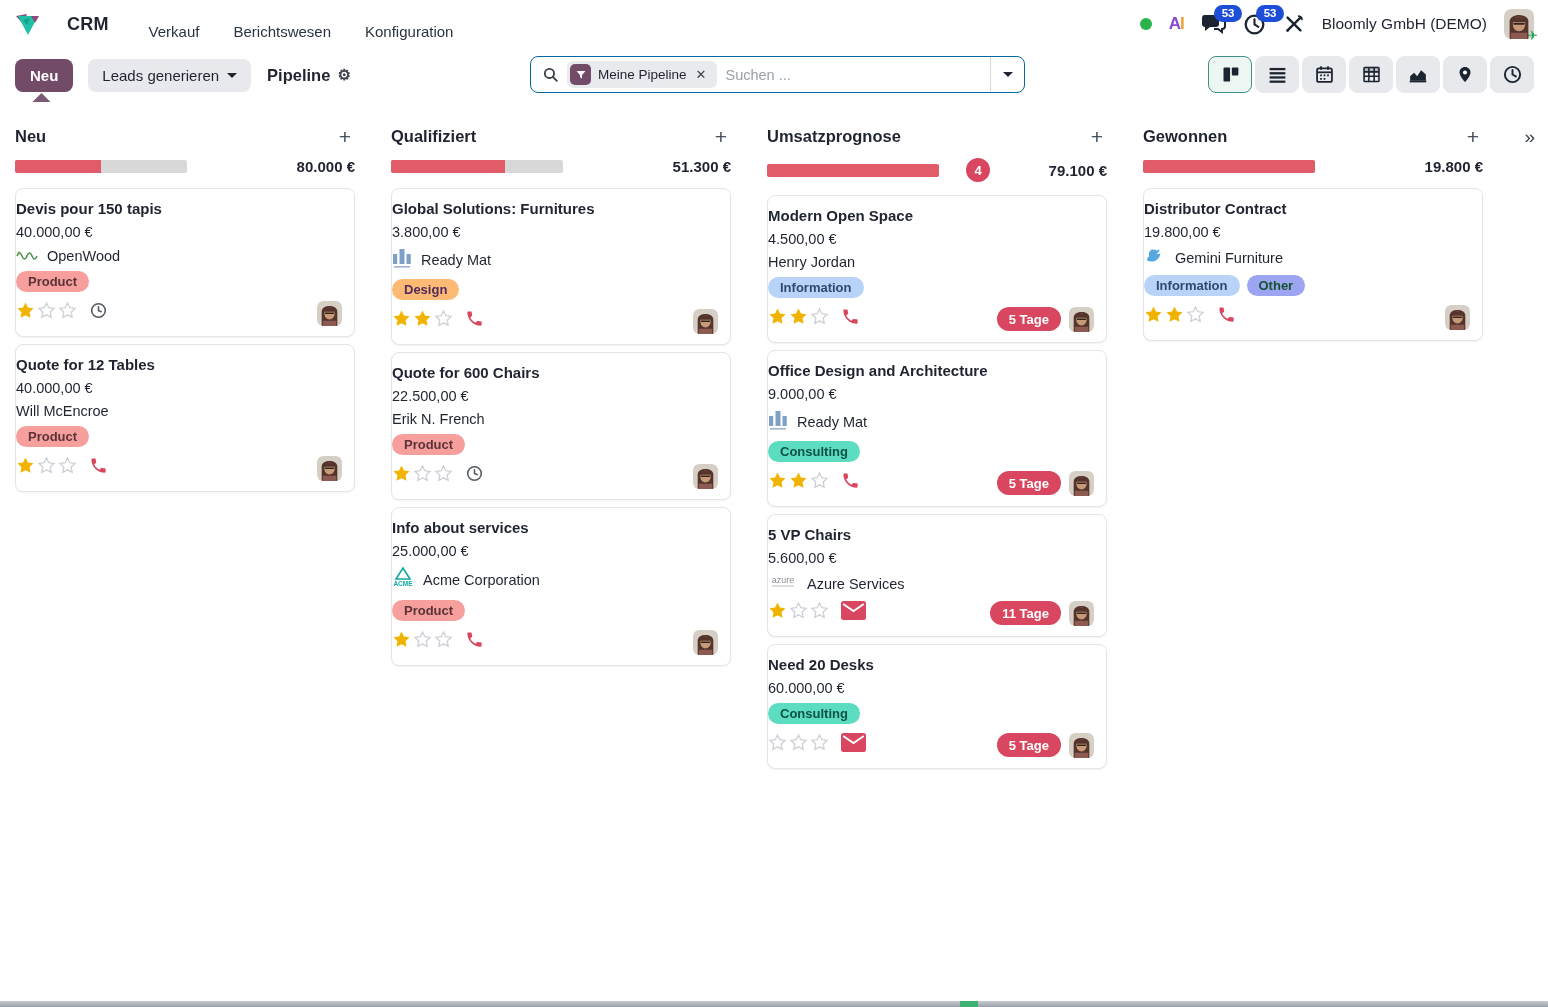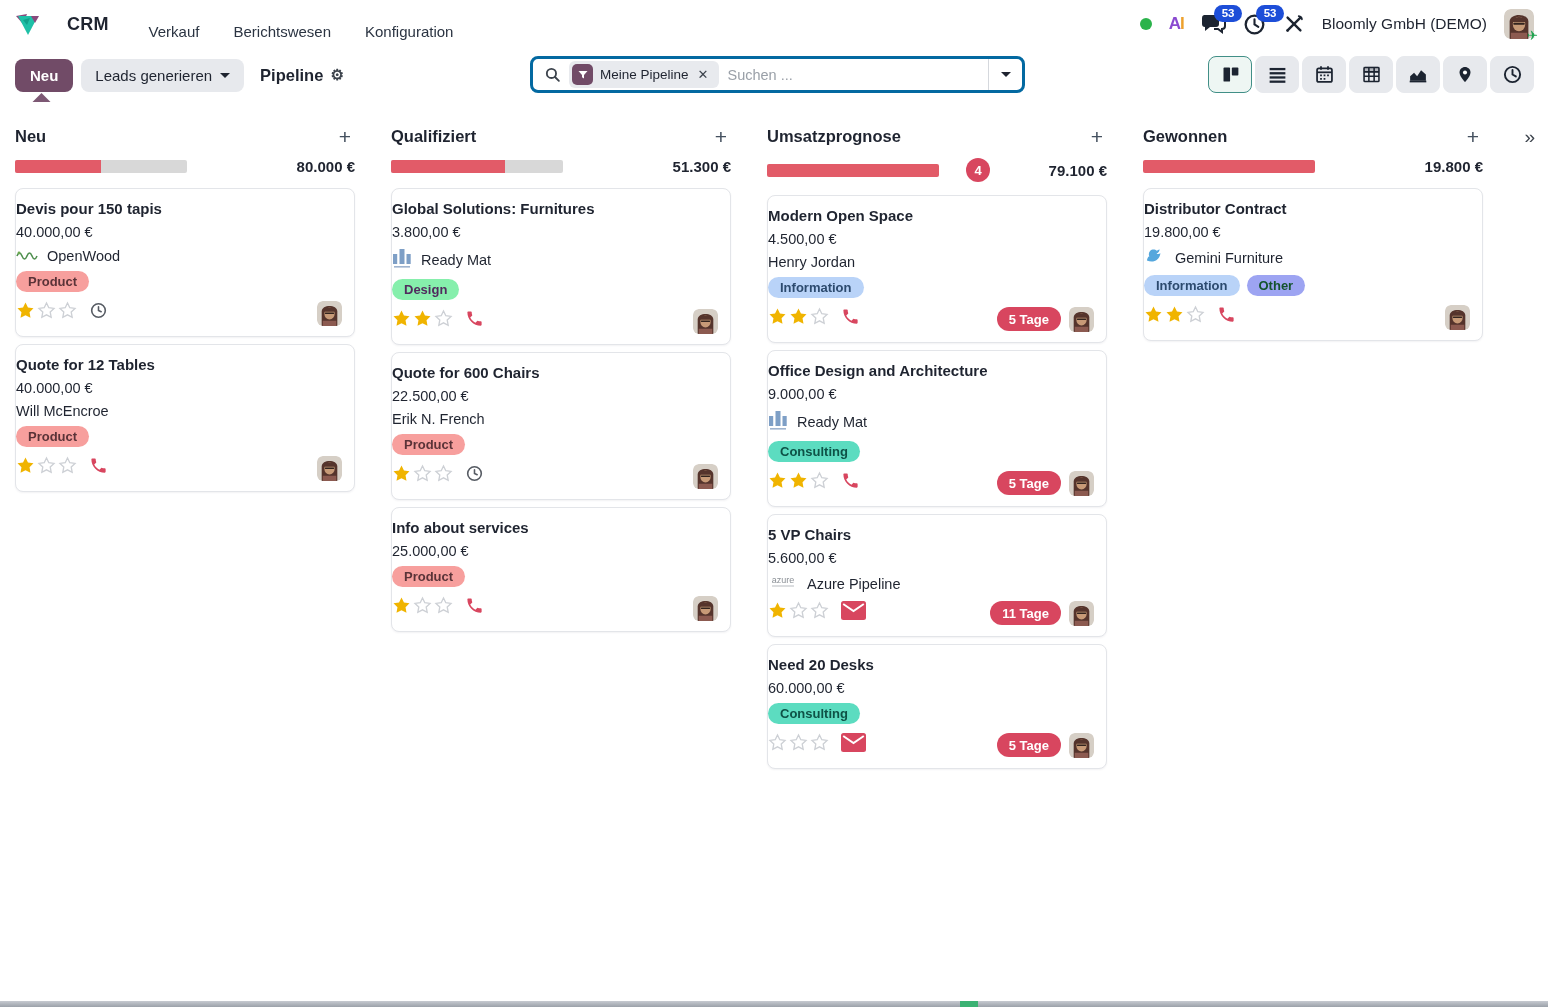--- a/index.html
+++ b/index.html
@@ -24,31 +24,31 @@
   .avatar-lg { position:relative; width:30px; height:30px; }
   .avatar-lg svg { border-radius:7px; }
   .plane { position:absolute; right:-4px; bottom:-4px; color:#21a350; font-size:13px; }
 
   
   .controlbar { position:absolute; left:0; top:48px; width:1548px; height:54px;
     display:flex; align-items:center; background:#fff; padding:0 15px; }
   .btn-primary { background:#714B67; color:#fff; font-size:15px; font-weight:600;
     border:none; border-radius:8px; padding:8px 15px; cursor:pointer; }
   .btn-secondary { background:#e7e9ed; color:#1f2430; font-size:15px; font-weight:500;
-    border:none; border-radius:8px; padding:8px 14px; margin-left:8px; cursor:pointer;
+    border:none; border-radius:8px; padding:8px 14px; margin-left:15px; cursor:pointer;
     display:inline-flex; align-items:center; gap:8px; }
   .caret-down { width:0; height:0; border-left:5px solid transparent; border-right:5px solid transparent;
     border-top:5px solid #1f2430; display:inline-block; }
   .view-title { font-size:16.5px; font-weight:600; margin-left:16px; display:flex; align-items:center; gap:7px; }
   .gear { color:#3c434c; font-size:15px; cursor:pointer; }
   .drop-pointer { position:absolute; left:27px; top:99px; width:29px; height:29px; background:#7d5874;
     border-radius:0 50% 50% 50%; transform:rotate(45deg); }
 
   .searchbox { position:absolute; left:530px; top:56px; width:495px; height:37px;
-    border:3px solid #0369a1; border-radius:8px; background:#fff; display:flex; align-items:center; }
+    border:1px solid #0369a1; border-radius:8px; background:#fff; display:flex; align-items:center; }
   .searchbox .mag { margin:0 8px 0 11px; display:flex; }
   .filter-chip { display:flex; align-items:center; gap:7px; background:#e8eaee; border-radius:6px;
     height:27px; padding:0 9px 0 3px; }
   .funnel-sq { width:21px; height:21px; border-radius:5px; background:#714B67;
     display:flex; align-items:center; justify-content:center; }
   .filter-chip .lbl { font-size:13.5px; color:#1f2430; }
   .filter-chip .x { font-size:13px; color:#3c434c; cursor:pointer; padding:0 2px; }
   .search-input { flex:1; border:none; outline:none; font-size:14.5px; color:#1f2430;
     padding:0 8px; font-family:"Liberation Sans", sans-serif; background:transparent; }
   .search-input::placeholder { color:#9aa0a8; }
@@ -359,21 +359,21 @@
           <div class="contact-row">
             <span><svg width="20" height="22" viewBox="0 0 20 22">
                 <rect x="1" y="7" width="4.2" height="10" fill="#7e9fc6"></rect>
                 <rect x="7.5" y="2" width="5" height="15" fill="#7e9fc6"></rect>
                 <rect x="14.5" y="7" width="4.2" height="10" fill="#7e9fc6"></rect>
                 <rect x="2" y="19" width="16" height="1.6" fill="#9fb4cf"></rect>
               </svg></span>
             <span>Ready Mat</span>
           </div>
           <div class="tags-row">
-            <span class="tag" style="background: #86efac; color: rgb(81, 43, 94);">Design</span>
+            <span class="tag" style="background: #fdba74; color: rgb(81, 43, 94);">Design</span>
           </div>
           <div class="bottom-row">
             <span class="stars">
               <span><svg width="19" height="19" viewBox="0 0 24 24" fill="#f0b400">
                   <path d="M12 1.8l3.1 6.4 7 1-5 5 1.2 7-6.3-3.3L5.7 21.2l1.2-7-5-5 7-1z"></path>
                 </svg></span>
               <span><svg width="19" height="19" viewBox="0 0 24 24" fill="#f0b400">
                   <path d="M12 1.8l3.1 6.4 7 1-5 5 1.2 7-6.3-3.3L5.7 21.2l1.2-7-5-5 7-1z"></path>
                 </svg></span>
               <span><svg width="19" height="19" viewBox="0 0 24 24" fill="#fff" stroke="#cdd0d5" stroke-width="1.7">
@@ -430,20 +430,27 @@
                 <ellipse cx="12" cy="12" rx="5" ry="5.8" fill="#c79a77"></ellipse>
                 <path d="M7 8.6c1.2-3 8.8-3 10 0l.3 1.8H6.7z" fill="#55342c"></path>
                 <rect x="7.4" y="11" width="9.2" height="1.5" rx=".7" fill="#33241f"></rect>
                 <path d="M5.5 19h13v5h-13z" fill="#8c5a50"></path>
               </svg></span>
           </div>
         </div>
         <div class="kcard">
           <div class="title">Info about services</div>
           <div class="amount">25.000,00 €</div>
+          <div class="contact-row">
+            <span><svg width="22" height="24" viewBox="0 0 22 24">
+                <path d="M11 2 L4 13 h14 z" fill="none" stroke="#15a8a0" stroke-width="1.6"></path>
+                <text x="11" y="20" font-size="6.5" font-weight="bold" fill="#15a8a0" text-anchor="middle" font-family="Liberation Sans, sans-serif">ACME</text>
+              </svg></span>
+            <span>Acme Corporation</span>
+          </div>
           <div class="tags-row">
             <span class="tag" style="background: rgb(247, 159, 157); color: rgb(90, 51, 56);">Product</span>
           </div>
           <div class="bottom-row">
             <span class="stars">
               <span><svg width="19" height="19" viewBox="0 0 24 24" fill="#f0b400">
                   <path d="M12 1.8l3.1 6.4 7 1-5 5 1.2 7-6.3-3.3L5.7 21.2l1.2-7-5-5 7-1z"></path>
                 </svg></span>
               <span><svg width="19" height="19" viewBox="0 0 24 24" fill="#fff" stroke="#cdd0d5" stroke-width="1.7">
                   <path d="M12 2.5l2.9 6 6.6.9-4.8 4.6 1.2 6.6L12 17.5l-5.9 3.1 1.2-6.6L2.5 9.4l6.6-.9z"></path>
@@ -566,21 +573,21 @@
           </div>
         </div>
         <div class="kcard">
           <div class="title">5 VP Chairs</div>
           <div class="amount">5.600,00 €</div>
           <div class="contact-row">
             <span><svg width="30" height="18" viewBox="0 0 30 18">
                 <text x="15" y="10" font-size="9" fill="#8b9096" text-anchor="middle" font-family="Liberation Sans, sans-serif">azure</text>
                 <path d="M4 13h22" stroke="#b7bbc0" stroke-width="1"></path>
               </svg></span>
-            <span>Azure Pipeline</span>
+            <span>Azure Services</span>
           </div>
           <div class="bottom-row">
             <span class="stars">
               <span><svg width="19" height="19" viewBox="0 0 24 24" fill="#f0b400">
                   <path d="M12 1.8l3.1 6.4 7 1-5 5 1.2 7-6.3-3.3L5.7 21.2l1.2-7-5-5 7-1z"></path>
                 </svg></span>
               <span><svg width="19" height="19" viewBox="0 0 24 24" fill="#fff" stroke="#cdd0d5" stroke-width="1.7">
                   <path d="M12 2.5l2.9 6 6.6.9-4.8 4.6 1.2 6.6L12 17.5l-5.9 3.1 1.2-6.6L2.5 9.4l6.6-.9z"></path>
                 </svg></span>
               <span><svg width="19" height="19" viewBox="0 0 24 24" fill="#fff" stroke="#cdd0d5" stroke-width="1.7">

